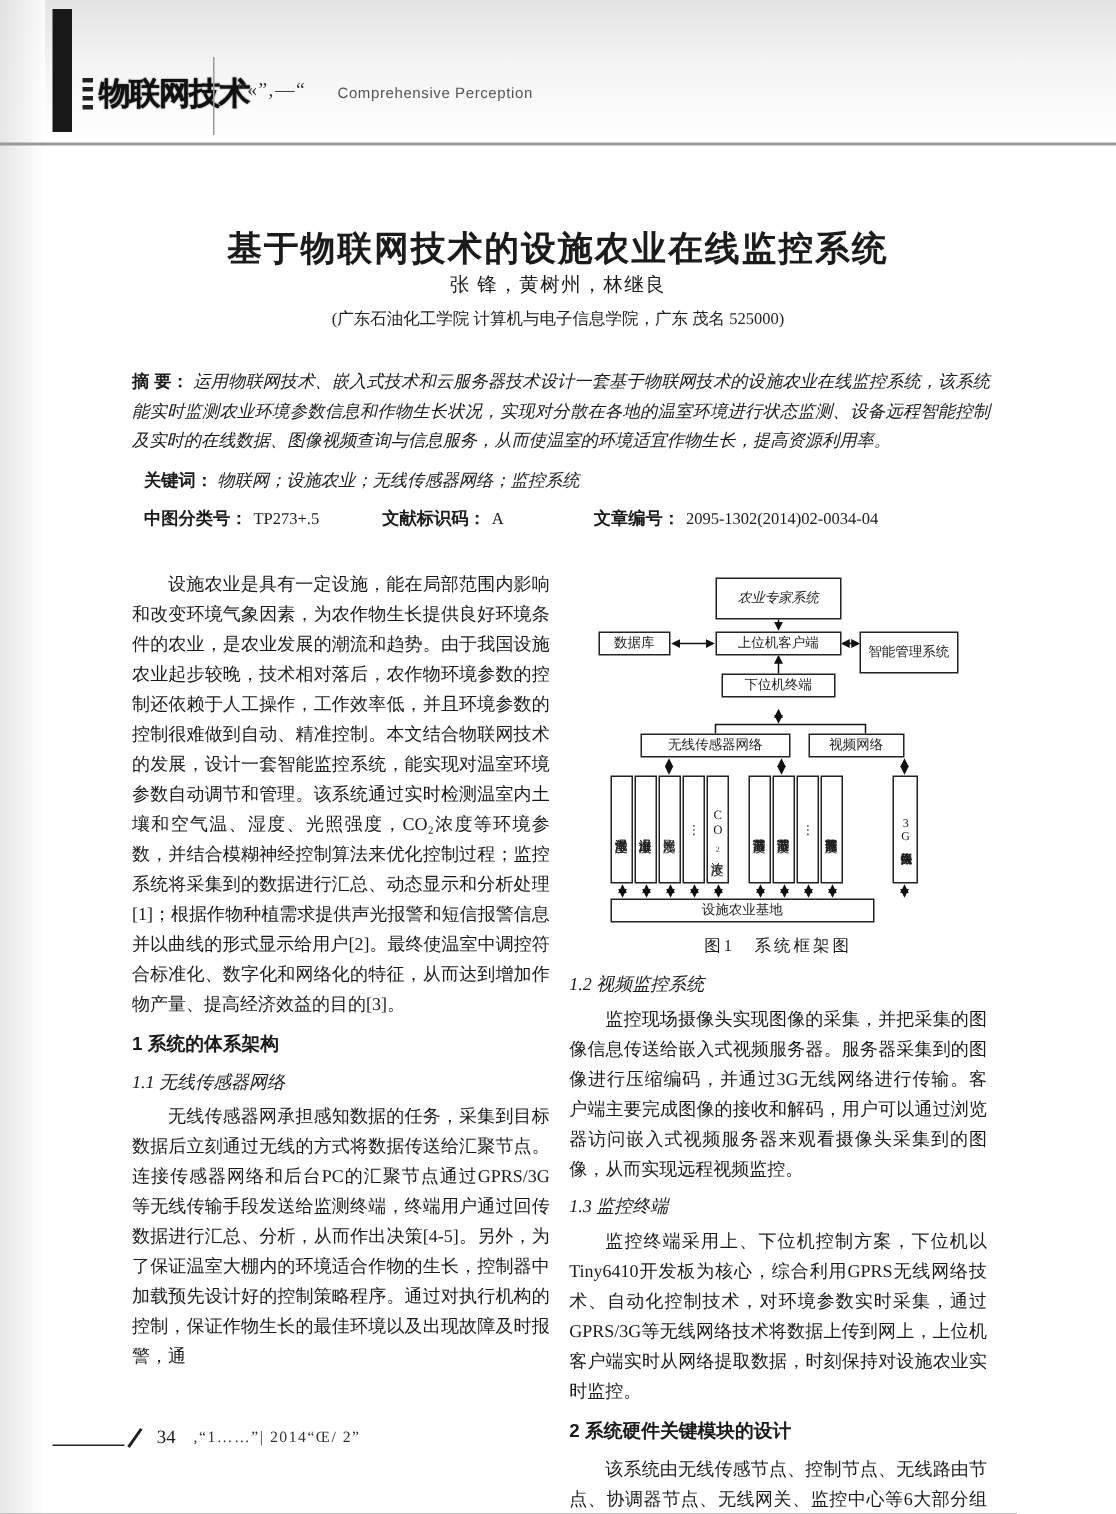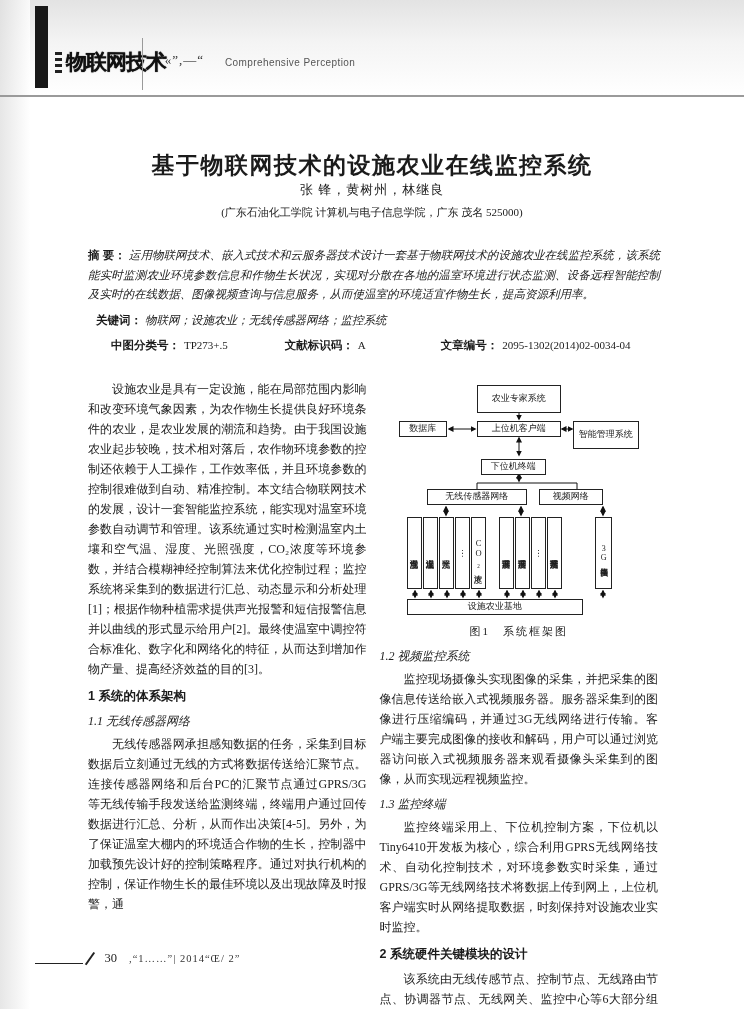--- a/index.html
+++ b/index.html
@@ -28,21 +28,21 @@
   
   .title{margin:0;padding-top:150px;text-align:center;font-size:23px;font-weight:bold;letter-spacing:1.5px;}
   .authors{text-align:center;font-size:13px;letter-spacing:1px;}
   .affiliation{margin-top:6px;text-align:center;font-size:11px;color:#222;}
   .abstract{margin:26px 84px 0 88px;font-size:11.5px;line-height:19.5px;text-align:justify;}
   .abstract .body-kai{font-style:italic;}
   .blabel{font-family:"Liberation Sans",sans-serif;font-weight:bold;font-style:normal;font-size:11.5px;}
   .kwline{margin:8px 84px 0 96px;font-size:11.5px;}
   .kwline .val{font-style:italic;}
   .metaline{margin:10px 84px 0 96px;font-size:11px;display:flex;gap:8px;align-items:baseline;}
-  .metaline .pair{display:flex;gap:4px;align-items:baseline;margin-left:15px;}
+  .metaline .pair{display:flex;gap:4px;align-items:baseline;}
   .metaline .gap1{width:26px;} .metaline .gap2{width:44px;}
   
   .columns{display:flex;gap:13px;padding:0 86px 0 88px;margin-top:26px;}
   .col{width:284px;font-size:12px;line-height:20px;text-align:justify;}
   .col p{margin:0;text-indent:2em;}
   .col p.cont{text-indent:0;}
   h3.sec{font-family:"Liberation Sans",sans-serif;font-size:12.5px;font-weight:bold;margin:7px 0 5px;text-align:left;}
   h4.subsec{font-size:12px;font-weight:normal;font-style:italic;margin:5px 0 3px;text-align:left;}
   
   .fig-wrap{margin:6px auto 0;width:240px;}
@@ -150,25 +150,25 @@
               <line x1="64" y1="206" x2="64" y2="212" marker-start="url(#m)" marker-end="url(#m)"></line>
               <line x1="80" y1="206" x2="80" y2="212" marker-start="url(#m)" marker-end="url(#m)"></line>
               <line x1="108" y1="206" x2="108" y2="212" marker-start="url(#m)" marker-end="url(#m)"></line>
               <line x1="124" y1="206" x2="124" y2="212" marker-start="url(#m)" marker-end="url(#m)"></line>
               <line x1="140" y1="206" x2="140" y2="212" marker-start="url(#m)" marker-end="url(#m)"></line>
               <line x1="156" y1="206" x2="156" y2="212" marker-start="url(#m)" marker-end="url(#m)"></line>
               <line x1="204" y1="206" x2="204" y2="212" marker-start="url(#m)" marker-end="url(#m)"></line>
             </g>
           </svg>
 
-          <div class="fbox" style="left:78px;top:0;width:84px;height:28px;">农业专家系统</div>
+          <div class="fbox" style="left:78px;top:0;width:84px;height:28px;font-style:italic;">农业专家系统</div>
           <div class="fbox" style="left:0;top:36px;width:48px;height:16px;">数据库</div>
           <div class="fbox" style="left:78px;top:36px;width:84px;height:16px;">上位机客户端</div>
           <div class="fbox" style="left:174px;top:36px;width:66px;height:28px;">智能管理系统</div>
-          <div class="fbox" style="left:82px;top:74px;width:65px;height:16px;">下位机终端</div>
+          <div class="fbox" style="left:82px;top:64px;width:76px;height:16px;">下位机终端</div>
           <div class="fbox" style="left:28px;top:104px;width:100px;height:16px;">无线传感器网络</div>
           <div class="fbox" style="left:140px;top:104px;width:64px;height:16px;">视频网络</div>
 
           <div class="fbox vbox" style="left:8px;top:132px;width:15px;height:72px;">空气温湿度</div>
           <div class="fbox vbox" style="left:24px;top:132px;width:15px;height:72px;">土壤温湿度</div>
           <div class="fbox vbox" style="left:40px;top:132px;width:15px;height:72px;">光照度</div>
           <div class="fbox vbox" style="left:56px;top:132px;width:15px;height:72px;">⋮</div>
           <div class="fbox vbox" style="left:72px;top:132px;width:15px;height:72px;">CO₂浓度</div>
 
           <div class="fbox vbox" style="left:100px;top:132px;width:15px;height:72px;">温度调节器</div>
@@ -188,16 +188,16 @@
       <h4 class="subsec">1.3 监控终端</h4>
       <p>监控终端采用上、下位机控制方案，下位机以Tiny6410开发板为核心，综合利用GPRS无线网络技术、自动化控制技术，对环境参数实时采集，通过GPRS/3G等无线网络技术将数据上传到网上，上位机客户端实时从网络提取数据，时刻保持对设施农业实时监控。</p>
       <h3 class="sec">2 系统硬件关键模块的设计</h3>
       <p>该系统由无线传感节点、控制节点、无线路由节点、协调器节点、无线网关、监控中心等6大部分组成，图2所示为本</p>
     </div>
   </div>
 
   <div class="page-footer">
     <div class="pf-line"></div>
     <div class="pf-slash"></div>
-    <div class="pf-num">30</div>
+    <div class="pf-num">34</div>
     <div class="pf-journal">,“1……”|  2014“Œ/ 2”</div>
   </div>
 </div>
 
 </body></html>

